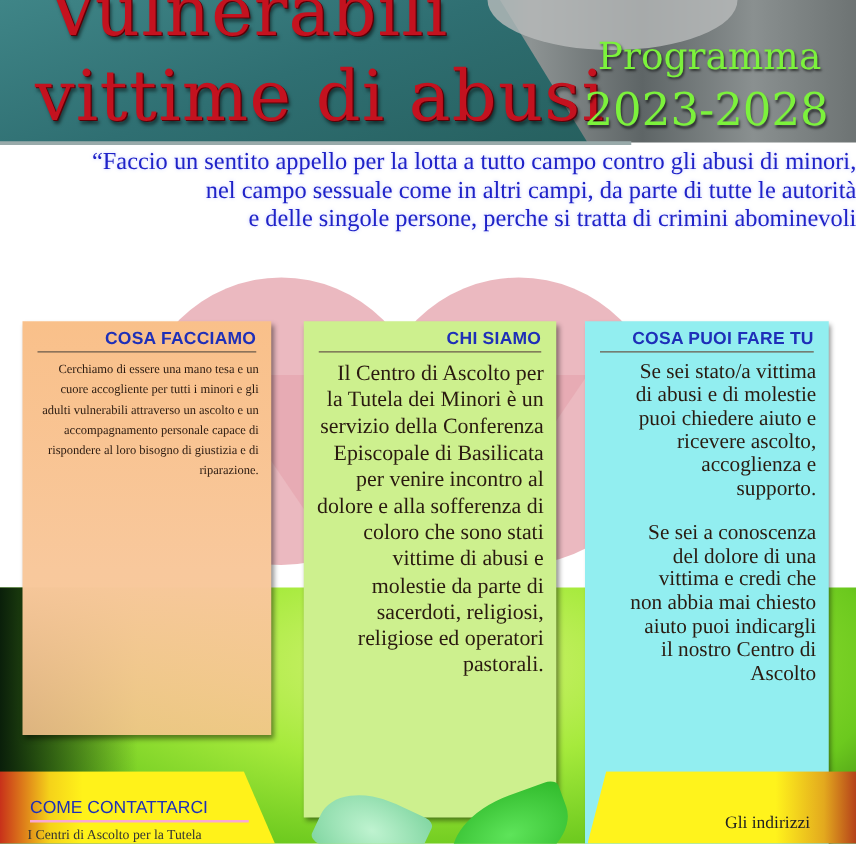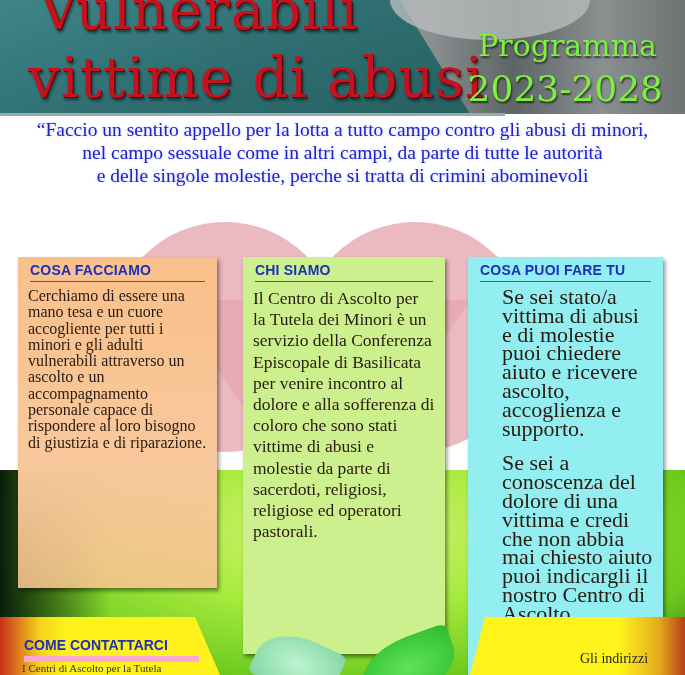--- a/index.html
+++ b/index.html
@@ -30,21 +30,21 @@
   .title-line.l2 { top: 50px; left: 28px; }
   .prog {
     position: absolute; right: 22px; color: #7cf23c; text-align: center;
     font-family: "DejaVu Serif", serif; text-shadow: 1px 2px 2px rgba(0,0,0,.6);
   }
   .prog.p1 { top: 28px; font-size: 30px; right: 28px; }
   .prog.p2 { top: 68px; font-size: 36px; }
   .sep { position: absolute; left: 0; top: 113px; width: 505px; height: 3px; background: #9aa; }
 
   .quote {
-    position: absolute; left: 0; top: 118px; width: 685px; text-align: center;
+    position: absolute; left: 0; top: 118px; width: 685px; text-align: right;
     color: #1f22c8; font-size: 19.5px; line-height: 23px;
     text-shadow: 0 0 3px rgba(90,110,255,.35);
   }
   .quote .author { font-weight: normal; }
 
   .bg-lower {
     position: absolute; left: 0; top: 470px; width: 685px; height: 205px;
     background: radial-gradient(ellipse at 50% 30%, #d9f37c 0%, #a6ea3c 40%, #6cc91e 75%, #2c6c10 100%);
   }
   .bg-dark {
@@ -53,42 +53,42 @@
   }
   .heart {
     position: absolute; background: #e6a7b0; opacity: .8; border-radius: 50%;
   }
   .heart.h1 { left: 110px; top: 222px; width: 230px; height: 230px; }
   .heart.h2 { left: 300px; top: 222px; width: 230px; height: 230px; }
   .heart.body { left: 170px; top: 300px; width: 300px; height: 220px; border-radius: 0; clip-path: polygon(0 0, 100% 0, 50% 100%); }
 
   .card {
     position: absolute; top: 257px; padding: 5px 10px; box-shadow: 2px 3px 4px rgba(0,0,0,.45);
-    text-align: left; color: #2a1a10;
+    text-align: right; color: #2a1a10;
   }
   .card.c1 { left: 18px; width: 199px; height: 331px; background: linear-gradient(180deg, #f9c08a 0%, #f8c89c 60%, rgba(247,196,142,.88) 100%); }
   .card.c2 { left: 243px; width: 202px; height: 397px; background: #cdf08e; }
   .card.c3 { left: 468px; width: 195px; height: 426px; background: #92eef0; }
   .card h2 {
     font-family: "Liberation Sans", "DejaVu Sans", sans-serif; font-weight: 900;
     color: #1e2fb8; font-size: 14px; letter-spacing: .2px; padding-bottom: 3px;
     border-bottom: 1px solid #6a5a4a; margin: 0 2px 6px;
   }
-  .card.c1 p { font-size: 16px; line-height: 16.3px; margin-bottom: 6px; }
+  .card.c1 p { font-size: 10px; line-height: 16.3px; margin-bottom: 6px; }
   .card.c2 p { font-size: 17.5px; line-height: 21.2px; }
-  .card.c3 p { font-size: 22px; line-height: 18.8px; margin-bottom: 16px; margin-left: 24px; }
+  .card.c3 p { font-size: 17px; line-height: 18.8px; margin-bottom: 16px; margin-left: 24px; }
 
   .band {
     position: absolute; top: 617px; height: 58px; background: linear-gradient(90deg, #c8311a 0%, #f5d21a 18%, #fff21a 30%, #fff21a 100%);
   }
   .band.b1 { left: 0; width: 220px; clip-path: polygon(0 0, 195px 0, 220px 58px, 0 58px); }
   .band.b2 { left: 470px; width: 215px; background: linear-gradient(90deg, #fff31c 0%, #fff31c 70%, #e3a91e 88%, #b5411a 100%); clip-path: polygon(15px 0, 215px 0, 215px 58px, 0 58px); }
   .contact-title {
-    position: absolute; left: 24px; top: 637px; font-family: "Liberation Sans", sans-serif; font-weight: 700;
-    color: #1e2fb8; font-size: 14px; padding-bottom: 3px; border-bottom: 6px solid #f9a8d4; width: 175px;
+    position: absolute; left: 24px; top: 637px; font-family: "Liberation Sans", sans-serif; font-weight: 400;
+    color: #1e2fb8; font-size: 14px; padding-bottom: 3px; border-bottom: 2px solid #f9a8d4; width: 175px;
   }
   .contact-sub { position: absolute; left: 22px; top: 662px; font-size: 11px; color: #333; white-space: nowrap; }
   .addr { position: absolute; left: 580px; top: 651px; font-size: 14px; color: #222; text-align: right; }
   .leaf { position: absolute; border-radius: 60% 10% 60% 10%; }
   .leaf.l1 { left: 255px; top: 637px; width: 85px; height: 55px; background: radial-gradient(#bff3d0, #7fd5a0); transform: rotate(25deg); }
   .leaf.l2 { left: 358px; top: 638px; width: 100px; height: 60px; background: radial-gradient(#5ee45a, #2fb92a); transform: rotate(-20deg); }
 </style>
 </head>
 <body>
 
@@ -104,21 +104,21 @@
 
 <div class="bg-lower"></div>
 <div class="bg-dark"></div>
 <div class="heart h1"></div>
 <div class="heart h2"></div>
 <div class="heart body"></div>
 
 <div class="quote">
   <div>“Faccio un sentito appello per la lotta a tutto campo contro gli abusi di minori,</div>
   <div>nel campo sessuale come in altri campi, da parte di tutte le autorità</div>
-  <div>e delle singole molestie, perche si tratta di crimini abominevoli</div>
+  <div>e delle singole persone, perche si tratta di crimini abominevoli</div>
 </div>
 
 <div class="card c1">
   <h2>COSA FACCIAMO</h2>
   <p>Cerchiamo di essere una mano tesa e un cuore accogliente per tutti i minori e gli adulti vulnerabili attraverso un ascolto e un accompagnamento personale capace di rispondere al loro bisogno di giustizia e di riparazione.</p>
 </div>
 
 <div class="card c2">
   <h2>CHI SIAMO</h2>
   <p>Il Centro di Ascolto per la Tutela dei Minori è un servizio della Conferenza Episcopale di Basilicata per venire incontro al dolore e alla sofferenza di coloro che sono stati vittime di abusi e molestie da parte di sacerdoti, religiosi, religiose ed operatori pastorali.</p>

